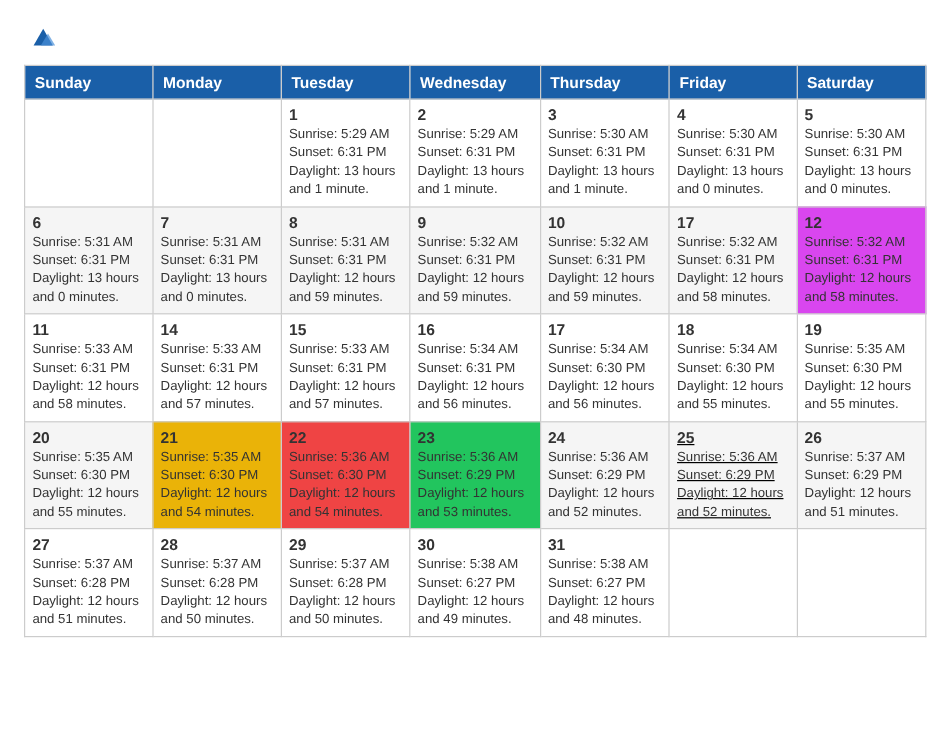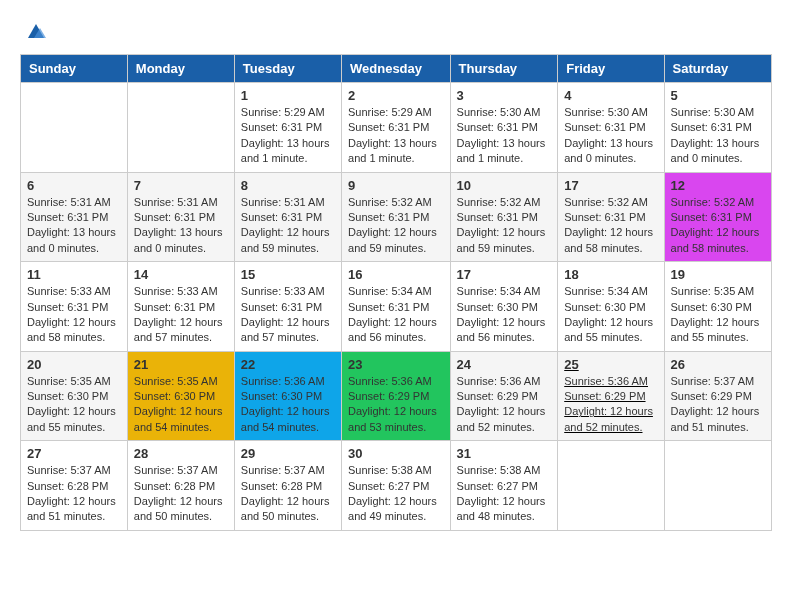--- a/index.html
+++ b/index.html
@@ -256,21 +256,21 @@
           <div class="day-info" style="white-space: pre-line;">Sunrise: 5:35 AM
 Sunset: 6:30 PM
 Daylight: 12 hours and 55 minutes.</div>
         </td>
         <td style="background: #eab308;">
           <span class="day-number">21</span>
           <div class="day-info" style="white-space: pre-line;">Sunrise: 5:35 AM
 Sunset: 6:30 PM
 Daylight: 12 hours and 54 minutes.</div>
         </td>
-        <td style="background: #0ea5e9;">
+        <td style="background: #ef4444;">
           <span class="day-number">22</span>
           <div class="day-info" style="white-space: pre-line;">Sunrise: 5:36 AM
 Sunset: 6:30 PM
 Daylight: 12 hours and 54 minutes.</div>
         </td>
         <td style="background: #22c55e;">
           <span class="day-number">23</span>
           <div class="day-info" style="white-space: pre-line;">Sunrise: 5:36 AM
 Sunset: 6:29 PM
 Daylight: 12 hours and 53 minutes.</div>

